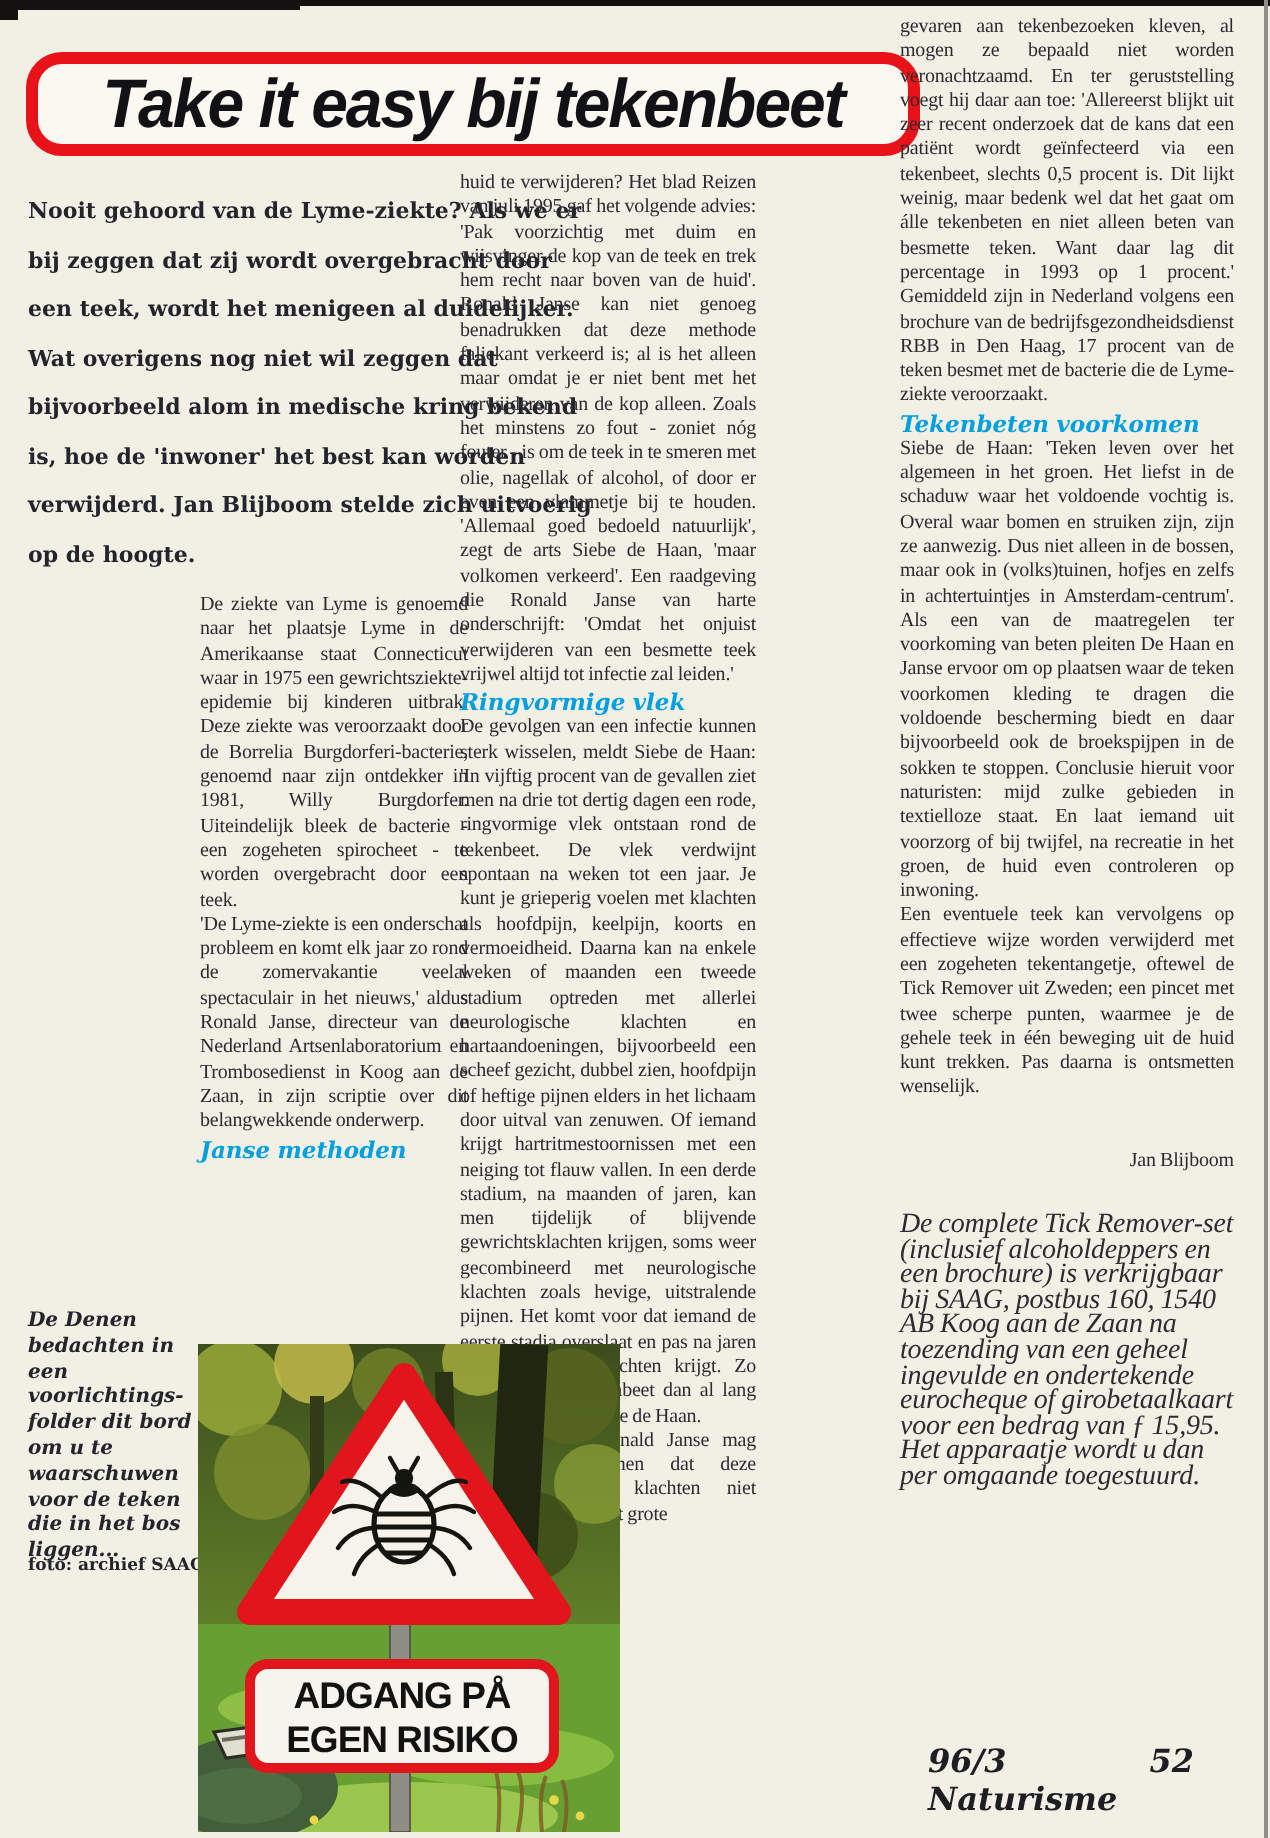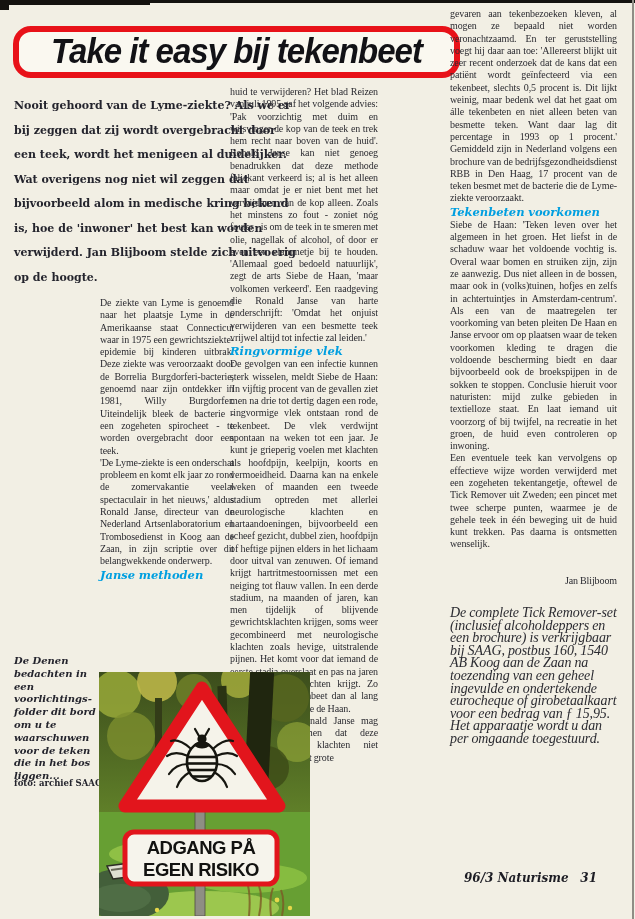--- a/index.html
+++ b/index.html
@@ -72,21 +72,21 @@
     position:absolute; left:99px; top:672px; width:211px; height:288px;
     overflow:hidden;
   }
   .photo svg { display:block; }
 
   
   .footer {
     position:absolute; left:450px; top:871px; width:167px;
     display:flex; align-items:baseline;
     font-family:"DejaVu Serif", serif; font-style:italic; font-weight:bold;
-    font-size:12px; color:#1d1d24;
+    font-size:16px; color:#1d1d24;
   }
   .footer .issue { padding-left:14px; }
   .footer .pagenum { margin-left:auto; padding-right:20px; }
 </style>
 </head>
 <body>
 
 <div class="page">
 
   <div class="scan-top"></div>
@@ -202,16 +202,16 @@
       <g>
         <rect x="26" y="160" width="152" height="52" rx="9" fill="#f6f4ec" stroke="#e2151c" stroke-width="5"></rect>
         <text x="102" y="182" text-anchor="middle" font-family="Liberation Sans, sans-serif" font-weight="bold" font-size="18.5" fill="#121210" letter-spacing="-0.5">ADGANG PÅ</text>
         <text x="102" y="204" text-anchor="middle" font-family="Liberation Sans, sans-serif" font-weight="bold" font-size="18.5" fill="#121210" letter-spacing="-0.5">EGEN RISIKO</text>
       </g>
     </svg>
   </div>
 
   <div class="footer">
     <span class="issue">96/3 Naturisme</span>
-    <span class="pagenum">31</span>
+    <span class="pagenum">52</span>
   </div>
 
 </div>
 
 </body></html>

